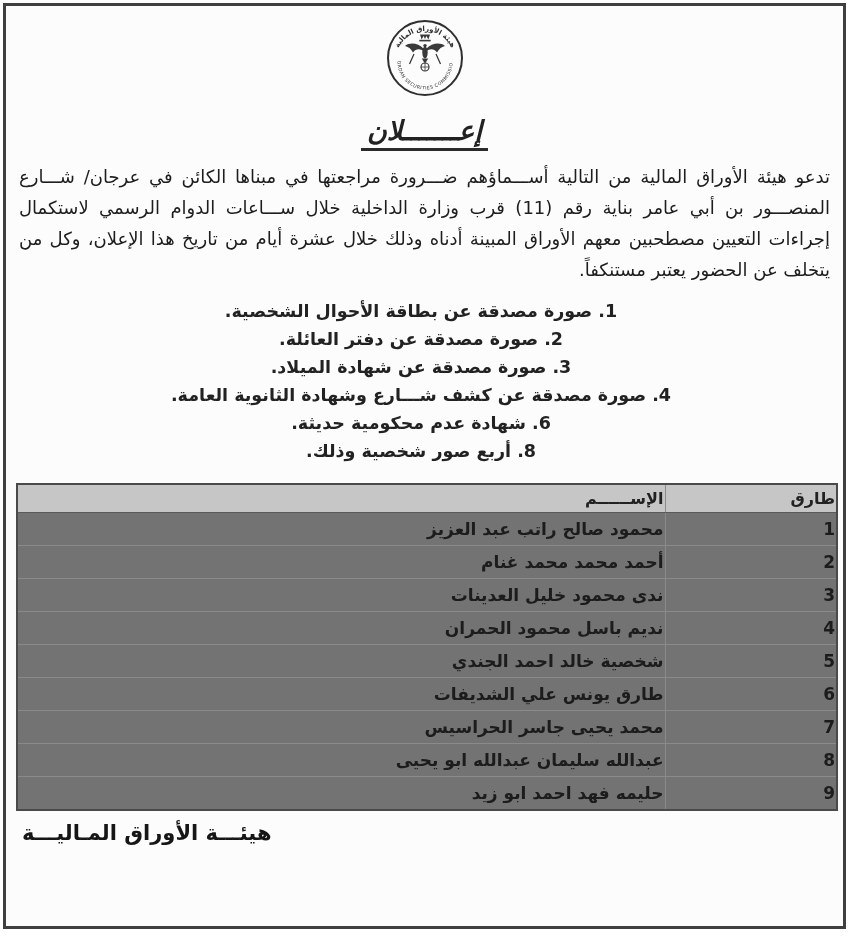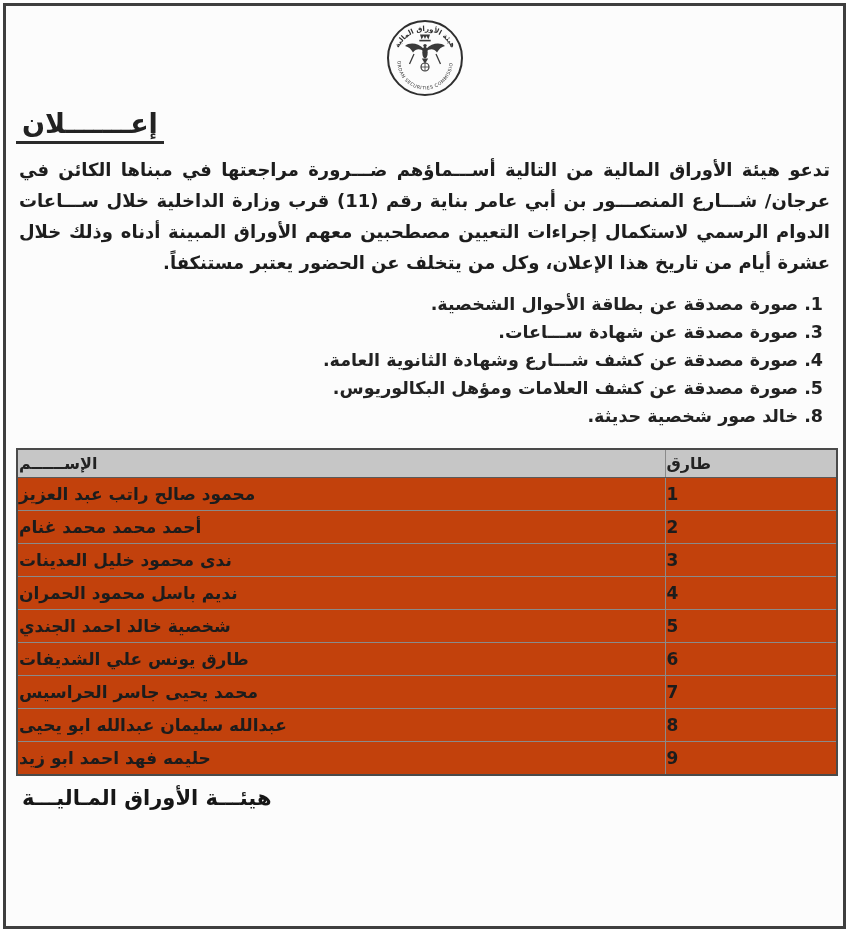--- a/index.html
+++ b/index.html
@@ -9,49 +9,49 @@
   }
   .page-frame{
     position:absolute;left:3px;top:3px;width:843px;height:926px;
     border:3px solid #3f3f3f;box-sizing:border-box;background:#fcfcfc;
   }
   .content{padding:8px 10px 0 10px;}
   
   .seal-wrap{text-align:center;margin-top:4px;height:80px;}
   .seal-wrap svg{width:80px;height:80px;}
   
-  .title-wrap{text-align:left;margin-top:11px;}
+  .title-wrap{text-align:center;margin-top:18px;font-style:italic;}
   .announcement-title{
     display:inline-block;font-size:27px;font-weight:bold;color:#222;
     border-bottom:3px solid #2a2a2a;padding:0 6px 2px 6px;line-height:1.1;
   }
   
   .intro{
-    direction:rtl;text-align:justify;font-weight:bold;
+    direction:rtl;text-align:justify;font-weight:normal;
     font-size:18px;line-height:31px;margin:10px 3px 0 3px;color:#1d1d1d;
   }
   
   .reqs{direction:rtl;margin:12px 10px 0 3px;font-weight:bold;font-size:17.5px;color:#222;}
-  .req{line-height:28px;text-align:right;}
+  .req{line-height:28px;text-align:center;}
   .req-num{display:inline;}
   
   table.applicants{
     direction:rtl;width:822px;margin:18px auto 0 auto;
     border-collapse:collapse;table-layout:fixed;
   }
   table.applicants th,table.applicants td{
-    border:1px solid #8a8a8a;text-align:left;vertical-align:middle;
+    border:1px solid #8a8a8a;text-align:right;vertical-align:middle;
     font-weight:bold;overflow:hidden;white-space:nowrap;
   }
   table.applicants{border:2px solid #4a4a4a;}
   table.applicants thead th{
     background:#c6c6c6;height:25px;font-size:16px;color:#222;
     border-bottom:1.5px solid #5a5a5a;
   }
-  table.applicants tbody td{height:30px;font-size:17px;background:#c2410c;}
+  table.applicants tbody td{height:30px;font-size:17px;background:#737373;}
   col.c-num{width:172px;}
   
   .signature{
     direction:rtl;text-align:left;font-size:21px;font-weight:bold;color:#161616;
     margin:10px 0 6px 6px;unicode-bidi:plaintext;
   }
 </style>
 </head>
 <body>
 
@@ -87,24 +87,25 @@
     </div>
 
     <div class="title-wrap">
       <span class="announcement-title">إعـــــــلان</span>
     </div>
 
     <p class="intro">تدعو هيئة الأوراق المالية من التالية أســـماؤهم ضـــرورة مراجعتها في مبناها الكائن في عرجان/ شـــارع المنصـــور بن أبي عامر بناية رقم (11) قرب وزارة الداخلية خلال ســـاعات الدوام الرسمي لاستكمال إجراءات التعيين مصطحبين معهم الأوراق المبينة أدناه وذلك خلال عشرة أيام من تاريخ هذا الإعلان، وكل من يتخلف عن الحضور يعتبر مستنكفاً.</p>
 
     <div class="reqs">
       <div class="req"><span class="req-num">1.</span> <span>صورة مصدقة عن بطاقة الأحوال الشخصية.</span></div>
-      <div class="req"><span class="req-num">3.</span> <span>صورة مصدقة عن شهادة ســـاعات.</span></div>
+      <div class="req"><span class="req-num">2.</span> <span>صورة مصدقة عن دفتر العائلة.</span></div>
+      <div class="req"><span class="req-num">3.</span> <span>صورة مصدقة عن شهادة الميلاد.</span></div>
       <div class="req"><span class="req-num">4.</span> <span>صورة مصدقة عن كشف شـــارع وشهادة الثانوية العامة.</span></div>
-      <div class="req"><span class="req-num">5.</span> <span>صورة مصدقة عن كشف العلامات ومؤهل البكالوريوس.</span></div>
-      <div class="req"><span class="req-num">8.</span> <span>خالد صور شخصية حديثة.</span></div>
+      <div class="req"><span class="req-num">6.</span> <span>شهادة عدم محكومية حديثة.</span></div>
+      <div class="req"><span class="req-num">8.</span> <span>أربع صور شخصية وذلك.</span></div>
     </div>
 
     <table class="applicants">
       <colgroup>
           <col class="c-num">
           <col>
         </colgroup>
       <thead>
         <tr>
           <th>طارق</th>

